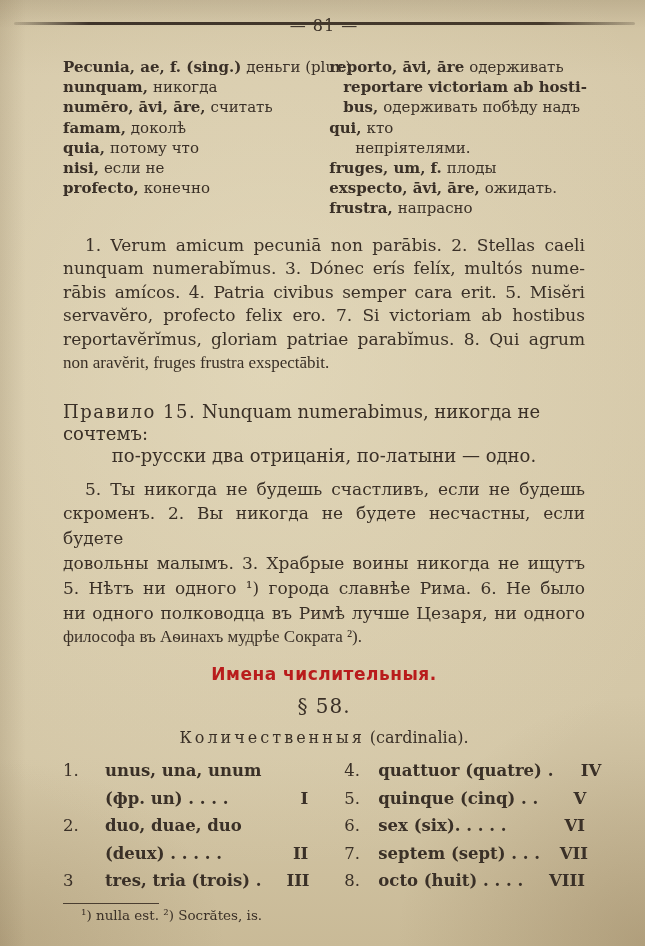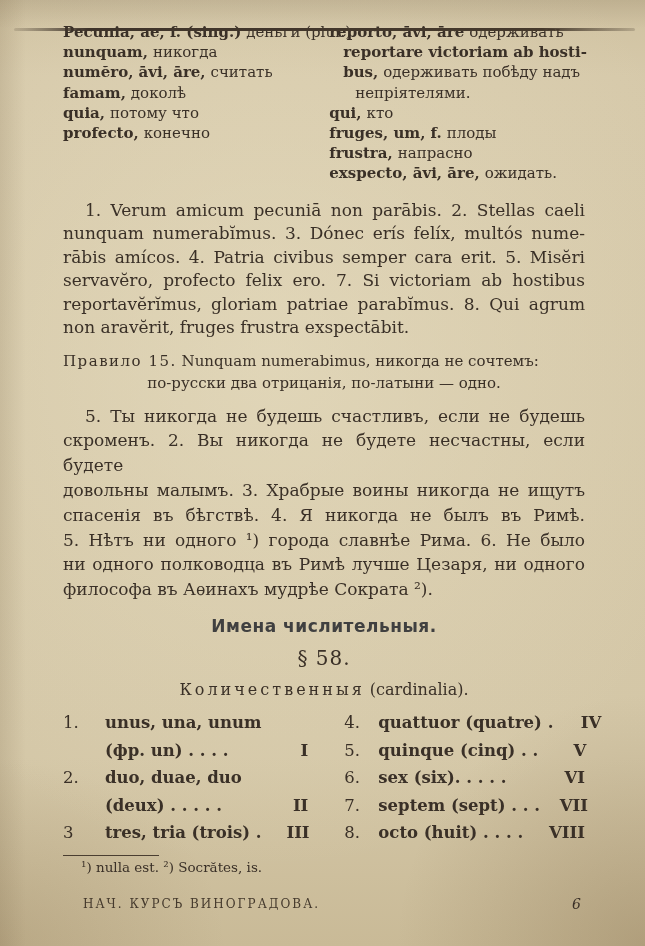--- a/index.html
+++ b/index.html
@@ -30,31 +30,31 @@
   .vcol-right { width: 49%; }
   .vline { white-space: nowrap; }
   .vline .lat { font-weight: bold; }
   .vline .lat:not(:empty) { margin-right: 5px; }
   .ind1 { padding-left: 14px; }
   .ind2 { padding-left: 26px; }
 
   .exercise { margin-top: 15px; font-size: 17px; line-height: 23.5px; }
   .exercise .eline { text-align: justify; text-align-last: justify; }
   .exercise .eline.first { text-indent: 22px; }
-  .exercise .eline.last  { text-align: left; text-align-last: left; }
+  .exercise .eline.last  { text-align: left; text-align-last: left; font-family: Liberation Serif, serif; }
   .ex2 { margin-top: 10px; line-height: 24.8px; }
 
-  .rule { margin-top: 10px; font-size: 15px; line-height: 22px; }
+  .rule { margin-top: 26px; font-size: 18px; line-height: 22px; }
   .rule .label { letter-spacing: 1.5px; }
   .rule .rline2 { text-align: center; }
 
   .heading {
     margin-top: 14px; text-align: center;
     font-family: "DejaVu Sans", "Liberation Sans", sans-serif;
-    font-weight: bold; font-size: 17px; letter-spacing: .5px; color: #404040;
+    font-weight: bold; font-size: 17px; letter-spacing: .5px; color: #b91c1c;
   }
   .section    { margin-top: 10px; text-align: center; font-size: 20px; letter-spacing: 1px; }
   .subheading { margin-top: 10px; text-align: center; font-size: 16px; }
   .subheading .spaced { letter-spacing: 3px; }
 
   .numerals { display: flex; margin-top: 10px; font-size: 16.5px; line-height: 27.5px; }
   .ncol-left  { width: 47%; }
   .ncol-right { width: 53%; padding-left: 36px; }
   .nrow { display: flex; }
   .nn { flex: none; width: 42px; }
@@ -67,39 +67,41 @@
 
   .footer { margin-top: 21px; display: flex; justify-content: space-between; align-items: center; }
   .imprint   { padding-left: 20px; font-size: 12px; letter-spacing: 2px; color: #453a2d; }
   .signature { font-size: 14px; font-style: italic; padding-right: 4px; }
 </style>
 </head>
 <body>
 
 <div class="page">
   <div class="top-rule"></div>
+  <div class="page-number">— 81 —</div>
 
   <div class="vocab">
     <div class="vcol vcol-left">
       <div class="vline"><span class="lat">Pecunia, ae, f. (sing.)</span><span class="rus">деньги (plur.)</span></div>
       <div class="vline"><span class="lat">nunquam,</span><span class="rus">никогда</span></div>
       <div class="vline"><span class="lat">numĕro, āvi, āre,</span><span class="rus">считать</span></div>
       <div class="vline"><span class="lat">famam,</span><span class="rus">доколѣ</span></div>
       <div class="vline"><span class="lat">quia,</span><span class="rus">потому что</span></div>
+      <div class="vline"><span class="lat">nisi,</span><span class="rus">если не</span></div>
       <div class="vline"><span class="lat">profecto,</span><span class="rus">конечно</span></div>
     </div>
     <div class="vcol vcol-right">
       <div class="vline"><span class="lat">reporto, āvi, āre</span><span class="rus">одерживать</span></div>
       <div class="vline ind1"><span class="lat">reportare victoriam ab hosti-</span><span class="rus"></span></div>
       <div class="vline ind1"><span class="lat">bus,</span><span class="rus">одерживать побѣду надъ</span></div>
+      <div class="vline"><span class="lat">qui,</span><span class="rus">кто</span></div>
       <div class="vline ind2"><span class="lat"></span><span class="rus">непріятелями.</span></div>
-      <div class="vline"><span class="lat">qui,</span><span class="rus">кто</span></div>
       <div class="vline"><span class="lat">fruges, um, f.</span><span class="rus">плоды</span></div>
+      <div class="vline"><span class="lat">exspecto, āvi, āre,</span><span class="rus">ожидать.</span></div>
       <div class="vline"><span class="lat">frustra,</span><span class="rus">напрасно</span></div>
-      <div class="vline"><span class="lat">exspecto, āvi, āre,</span><span class="rus">ожидать.</span></div>
     </div>
   </div>
 
   <div class="exercise ex1">
     <div class="eline first">1. Verum amicum pecuniā non parābis. 2. Stellas caeli</div>
     <div class="eline">nunquam numerabĭmus. 3. Dónec erís felíx, multós nume-</div>
     <div class="eline">rābis amícos. 4. Patria civibus semper cara erit. 5. Misĕri</div>
     <div class="eline">servavĕro, profecto felix ero. 7. Si victoriam ab hostibus</div>
     <div class="eline">reportavĕrĭmus, gloriam patriae parabĭmus. 8. Qui agrum</div>
     <div class="eline last">non aravĕrit, fruges frustra exspectābit.</div>
@@ -107,21 +109,20 @@
 
   <div class="rule">
     <div class="rline1"><span class="label">Правило 15.</span> <span>Nunquam numerabimus, никогда не сочтемъ:</span></div>
     <div class="rline2">по-русски два отрицанія, по-латыни — одно.</div>
   </div>
 
   <div class="exercise ex2">
     <div class="eline first">5. Ты никогда не будешь счастливъ, если не будешь</div>
     <div class="eline">скроменъ. 2. Вы никогда не будете несчастны, если будете</div>
     <div class="eline">довольны малымъ. 3. Храбрые воины никогда не ищутъ</div>
-    <div class="eline">спасенія въ бѣгствѣ. 4. Я никогда не былъ въ Римѣ.</div>
     <div class="eline">5. Нѣтъ ни одного ¹) города славнѣе Рима. 6. Не было</div>
     <div class="eline">ни одного полководца въ Римѣ лучше Цезаря, ни одного</div>
     <div class="eline last">философа въ Аѳинахъ мудрѣе Сократа ²).</div>
   </div>
 
   <div class="heading">Имена числительныя.</div>
   <div class="section">§ 58.</div>
   <div class="subheading"><span class="spaced">Количественныя</span> <span>(cardinalia).</span></div>
 
   <div class="numerals">

